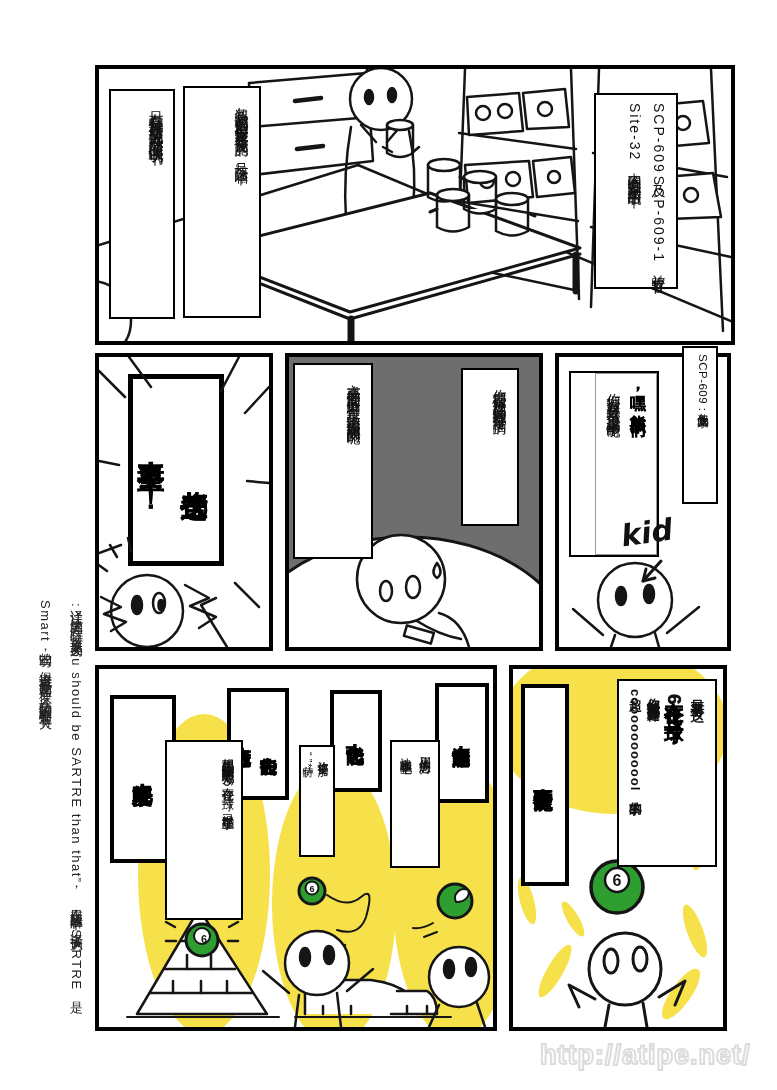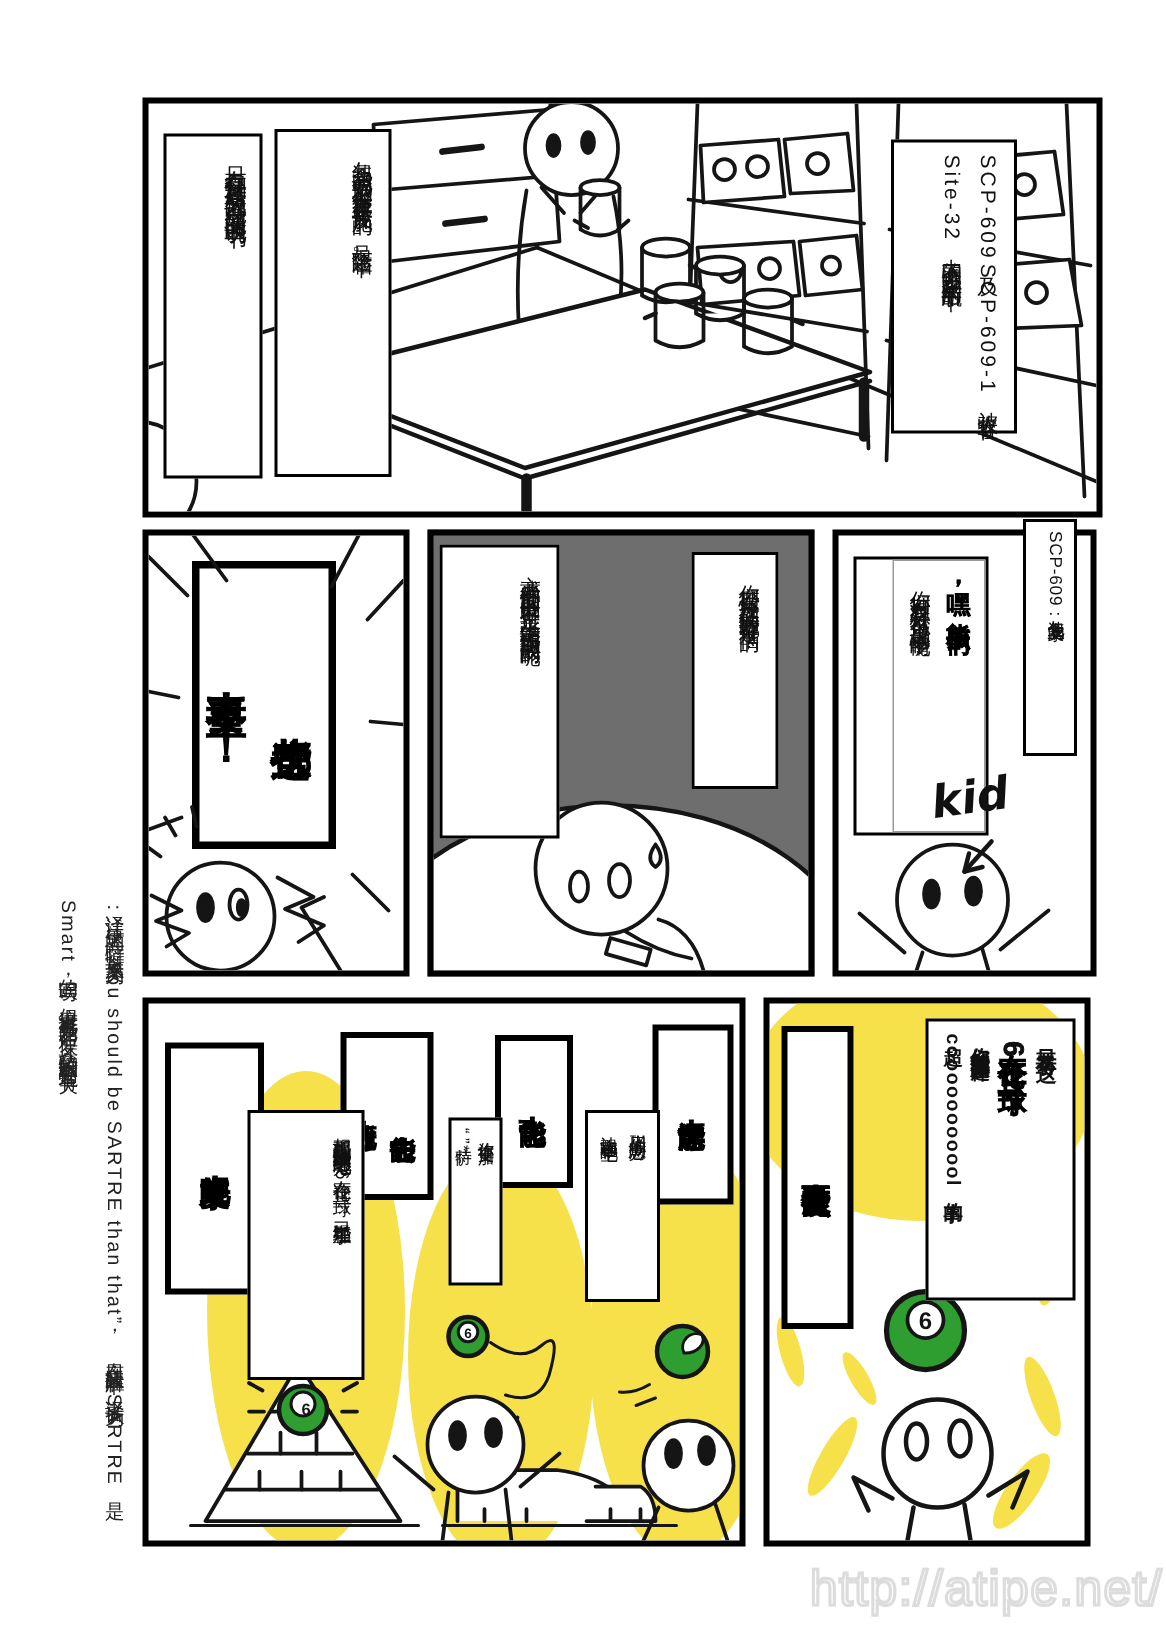--- a/index.html
+++ b/index.html
@@ -17,21 +17,21 @@
   .bb{position:absolute;background:#fff;border:4px solid #000;box-sizing:border-box;
       writing-mode:vertical-rl;text-orientation:mixed;font-weight:900;text-align:center;
       -webkit-text-stroke:0.5px #000;padding:6px 4px;}
   .bb div{display:block;}
   .note-small{font-size:11px;line-height:15px;letter-spacing:1px;}
   .translator{position:absolute;left:6px;top:600px;width:86px;height:418px;
       writing-mode:vertical-rl;text-orientation:mixed;font-size:13px;line-height:31px;
       letter-spacing:1.5px;color:#222;}
   .kid{position:absolute;font-family:"DejaVu Sans",sans-serif;font-style:italic;font-weight:bold;
        font-size:30px;transform:rotate(-8deg);}
-  .watermark{position:absolute;left:540px;top:1040px;font-size:33px;font-weight:normal;
+  .watermark{position:absolute;left:540px;top:1040px;font-size:27px;font-weight:bold;
        color:#fff;-webkit-text-stroke:2px #dcdcdc;text-shadow:0 0 2px #e4e4e4;letter-spacing:1px;}
   .inner-frame{border:1px solid #9a9a9a;box-sizing:border-box;height:100%;padding:8px 6px;}
   .g-bold{font-weight:bold;}
   .ad-col-prefix{font-size:14px;font-weight:bold;letter-spacing:2px;}
   .ad-col-product{font-size:19px;font-weight:900;-webkit-text-stroke:0.5px #000;letter-spacing:2px;}
   .ad-tm{font-size:9px;letter-spacing:0;}
   .ad-bang{font-size:16px;}
   .ad-col-rest{font-size:13px;font-weight:bold;letter-spacing:1px;line-height:18px;}
 </style>
 </head>

